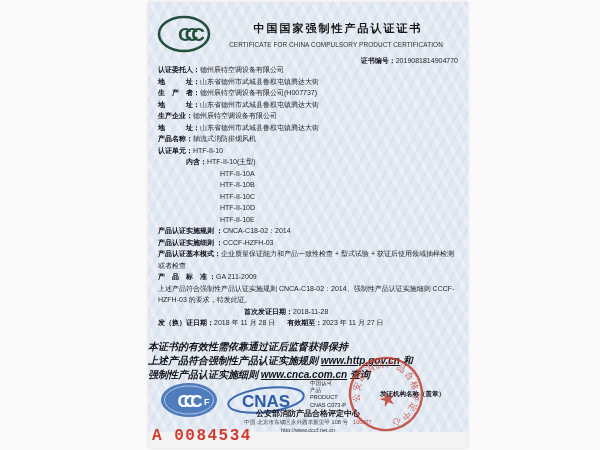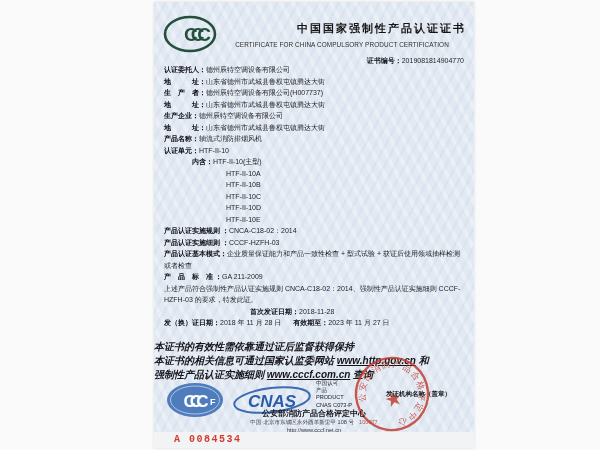--- a/index.html
+++ b/index.html
@@ -4,30 +4,30 @@
 <style>
   * { margin:0; padding:0; box-sizing:border-box; }
   html,body { width:600px; height:450px; overflow:hidden; }
   body {
     background:#fafafa;
     font-family:"Liberation Sans","DejaVu Sans",sans-serif;
     color:#1c1c1c;
     position:relative;
   }
   .page {
-    position:absolute; left:154px; top:2px; width:320px; height:446px;
+    position:absolute; left:148px; top:2px; width:320px; height:446px;
     background:
       repeating-linear-gradient(118deg, rgba(171,195,220,.14) 0 3px, rgba(255,255,255,0) 3px 9px),
       repeating-linear-gradient(62deg, rgba(255,255,255,.30) 0 4px, rgba(255,255,255,0) 4px 11px),
       #e2e9f2;
     box-shadow:0 0 3px rgba(0,0,0,.12);
   }
   .ccc-logo { position:absolute; left:9px; top:13px; }
   .title {
-    position:absolute; left:68px; top:19px; width:244px; text-align:right;
+    position:absolute; left:68px; top:19px; width:244px; text-align:center;
     font-size:11px; font-weight:bold; letter-spacing:2px; color:#141414;
   }
   .subtitle {
     position:absolute; left:60px; top:39px; width:256px; text-align:center;
     font-size:6.4px; letter-spacing:.1px; color:#2e2e2e;
   }
   .certno {
     position:absolute; right:10px; top:54px; font-size:7px; color:#23232b;
   }
   .certno .lbl { font-weight:bold; }
@@ -39,21 +39,21 @@
   .indent1 { padding-left:28px; }
   .indent2 { padding-left:62px; }
   .first-issue { padding-left:86px; }
   .notice {
     position:absolute; left:0; top:338px; width:100%; text-align:left;
     font-size:10px; font-weight:bold; line-height:14px; color:#15151c;font-style:italic;
   }
   .url { text-decoration:underline; font-weight:bold; }
   .logos-row { position:absolute; left:0; top:350px; width:100%; height:96px; }
   .cccf-logo { position:absolute; left:12px; top:30px; }
-  .cnas-logo { position:absolute; left:78px; top:34px;font-style:italic; }
+  .cnas-logo { position:absolute; left:78px; top:34px; }
   .acc-text {
     position:absolute; left:162px; top:28px; font-size:5.6px; line-height:7.2px; color:#20202a;
   }
   .seal-wrap {
     position:absolute; left:198px; top:2px; width:80px; height:80px;
     transform:rotate(-16deg); opacity:.82;
   }
   .seal-caption {
     position:absolute; left:232px; top:38px; font-size:6.5px; font-weight:bold; color:#16161e;
     white-space:nowrap;
@@ -70,21 +70,21 @@
   .footer-url {
     position:absolute; left:0; top:425px; width:100%; text-align:center;
     font-size:5.6px; color:#33333d;
   }
   .bottom-strip {
     position:absolute; left:0; right:0; bottom:0; height:16px; background:#f2f3f4;
   }
   .serial {
     position:absolute; left:4px; bottom:3px;
     font-family:"Liberation Mono","DejaVu Sans Mono",monospace;
-    font-size:10px; font-weight:bold; letter-spacing:1.5px; color:#d23c30;margin-left:16px;
+    font-size:16px; font-weight:bold; letter-spacing:1.5px; color:#d23c30;
   }
 </style>
 </head>
 <body>
 
 <div class="page">
 
   <div class="ccc-logo">
     <svg width="54" height="38" viewBox="0 0 54 38">
       <ellipse cx="27" cy="19" rx="25" ry="17" fill="none" stroke="#254f3d" stroke-width="2.6"></ellipse>
@@ -127,22 +127,22 @@
     </div>
     <div>
       <span class="lbl">发（换）证日期：</span><span>2018 年 11 月 28 日</span>
       <span style="display:inline-block;width:8px;"></span>
       <span class="lbl">有效期至：</span><span>2023 年 11 月 27 日</span>
     </div>
   </div>
 
   <div class="notice">
     <div>本证书的有效性需依靠通过证后监督获得保持</div>
-    <div><span>本证书的相关信息可通过国家认监委网站 </span><span class="url">www.http.gov.cn</span><span> 和</span></div>
-    <div><span>强制性产品认证实施细则 </span><span class="url">www.cccf.com.cn</span><span> 查询</span></div>
+    <div><span>上述产品符合强制性产品认证实施规则 </span><span class="url">www.http.gov.cn</span><span> 和</span></div>
+    <div><span>强制性产品认证实施细则 </span><span class="url">www.cnca.com.cn</span><span> 查询</span></div>
   </div>
 
   <div class="logos-row">
     <div class="cccf-logo">
       <svg width="58" height="36" viewBox="0 0 58 36">
         <ellipse cx="29" cy="18" rx="28" ry="17" fill="#4f7cbd"></ellipse>
         <ellipse cx="29" cy="18" rx="24.5" ry="14" fill="none" stroke="#ffffff" stroke-width="1" opacity=".55"></ellipse>
         <text x="27" y="25" text-anchor="middle" font-size="17" font-weight="bold" fill="#ffffff" letter-spacing="-6">CCC</text>
         <text x="44" y="23" font-size="9" font-weight="bold" fill="#ffffff">F</text>
       </svg>

